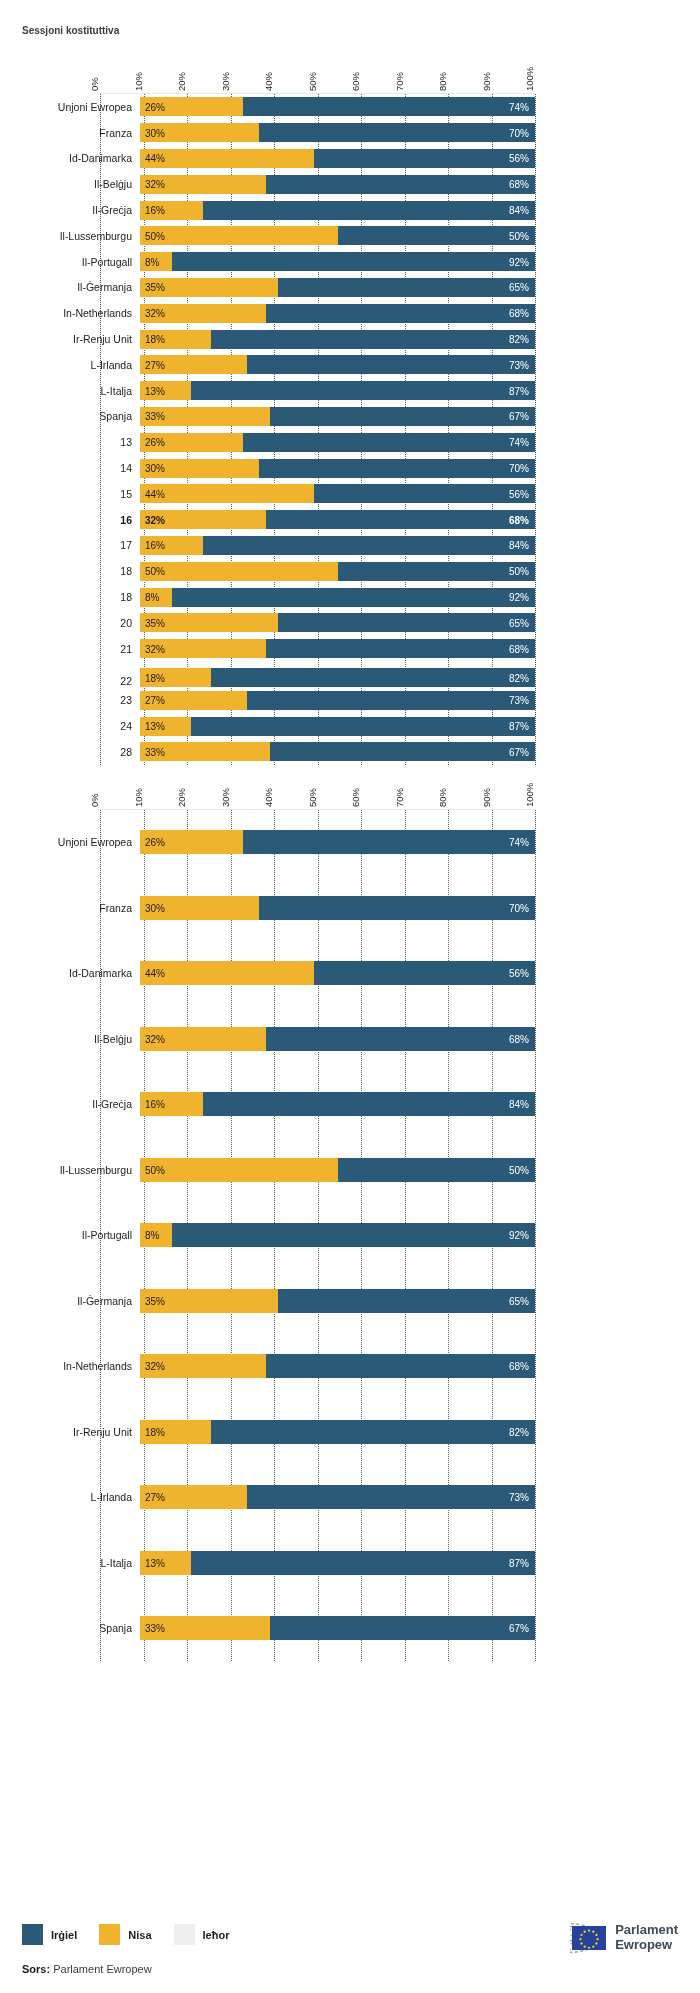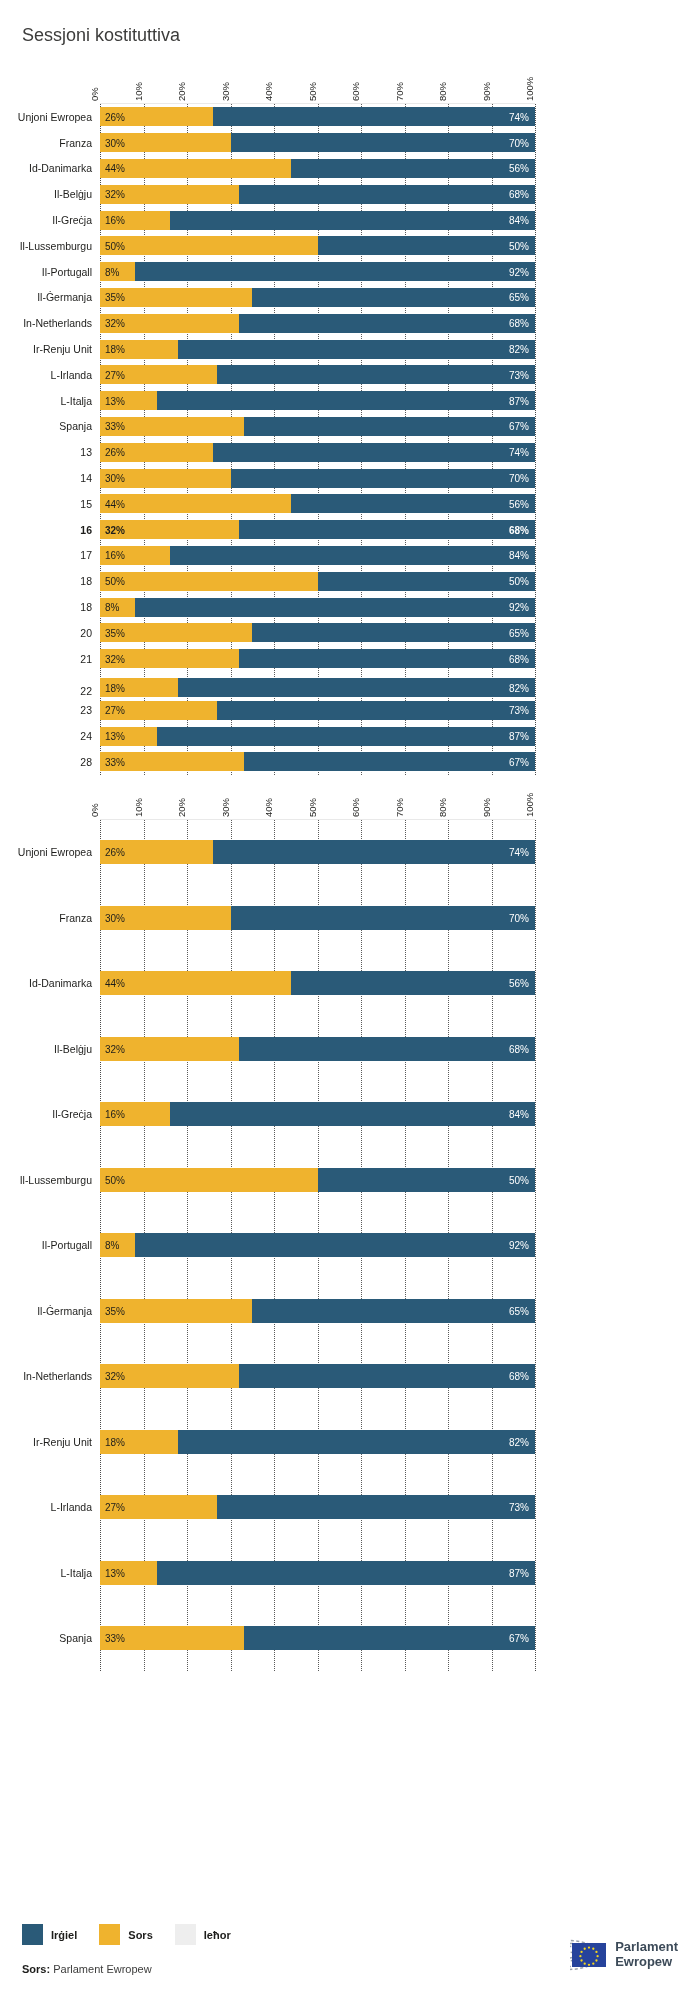--- a/index.html
+++ b/index.html
@@ -16,22 +16,22 @@
   
   .header { padding: 16px 0 0 22px; }
   .title {
     font-size: 14.5px;
     font-weight: bold;
     letter-spacing: -0.1px;
     line-height: 1.3;
     color: #1d1d1b;
   }
   .subtitle {
-    font-size: 18px;
-    font-weight: normal;
+    font-size: 10px;
+    font-weight: bold;
     color: #3c3c3b;
     margin-top: 9px;
   }
 
   
   .chart-block { position: relative; }
   #chart1-block { margin-top: 21px; }
   #chart2-block { margin-top: 8px; }
 
   .axis-row {
@@ -69,20 +69,21 @@
     width: 0;
     border-left: 1px dotted #5a5a5a;
   }
   .gridline.edge { border-left-color: #4b4b4b; }
 
   .rows { position: relative; }
   .row {
     position: relative;
     display: flex;
     align-items: center;
+    margin-left: 40px;
   }
   .row-label {
     position: absolute;
     right: 100%;
     width: 96px;
     padding-right: 8px;
     text-align: right;
     font-size: 10.5px;
     color: #1d1d1b;
     white-space: nowrap;
@@ -117,21 +118,21 @@
   .legend { display: flex; align-items: center; gap: 0px; }
   .legend-item { display: flex; align-items: center; margin-right: 22px; }
   .legend-swatch {
     width: 21px; height: 21px; display: inline-block; margin-right: 8px;
   }
   .legend-label { font-size: 11px; font-weight: bold; color: #1d1d1b; }
   .source { margin-top: 18px; font-size: 11px; color: #3c3c3b; }
   .source b { font-weight: bold; color: #1d1d1b; }
 
   
-  .ep-logo { display: flex; align-items: center; margin-bottom: 2px; }
+  .ep-logo { display: flex; align-items: center; margin-bottom: 19px; }
   .ep-mark { position: relative; width: 74px; height: 36px; margin-right: 7px; }
   .ep-mark svg { display: block; }
   .ep-name {
     font-size: 13px; font-weight: bold; line-height: 1.12; color: #3c4a58;
     white-space: pre-line;
   }
 </style>
 </head>
 <body>
 
@@ -639,21 +640,21 @@
   <div class="footer">
     <div class="footer-inner">
       <div class="legend-side">
         <div class="legend">
             <div class="legend-item">
               <span class="legend-swatch" style="background: rgb(42, 90, 120);"></span>
               <span class="legend-label">Irġiel</span>
             </div>
             <div class="legend-item">
               <span class="legend-swatch" style="background: rgb(239, 179, 46);"></span>
-              <span class="legend-label">Sors</span>
+              <span class="legend-label">Nisa</span>
             </div>
             <div class="legend-item">
               <span class="legend-swatch" style="background: rgb(238, 238, 238);"></span>
               <span class="legend-label">Ieħor</span>
             </div>
           </div>
         <div class="source">
           <b>Sors:</b>
           <span>Parlament Ewropew</span>
         </div>

